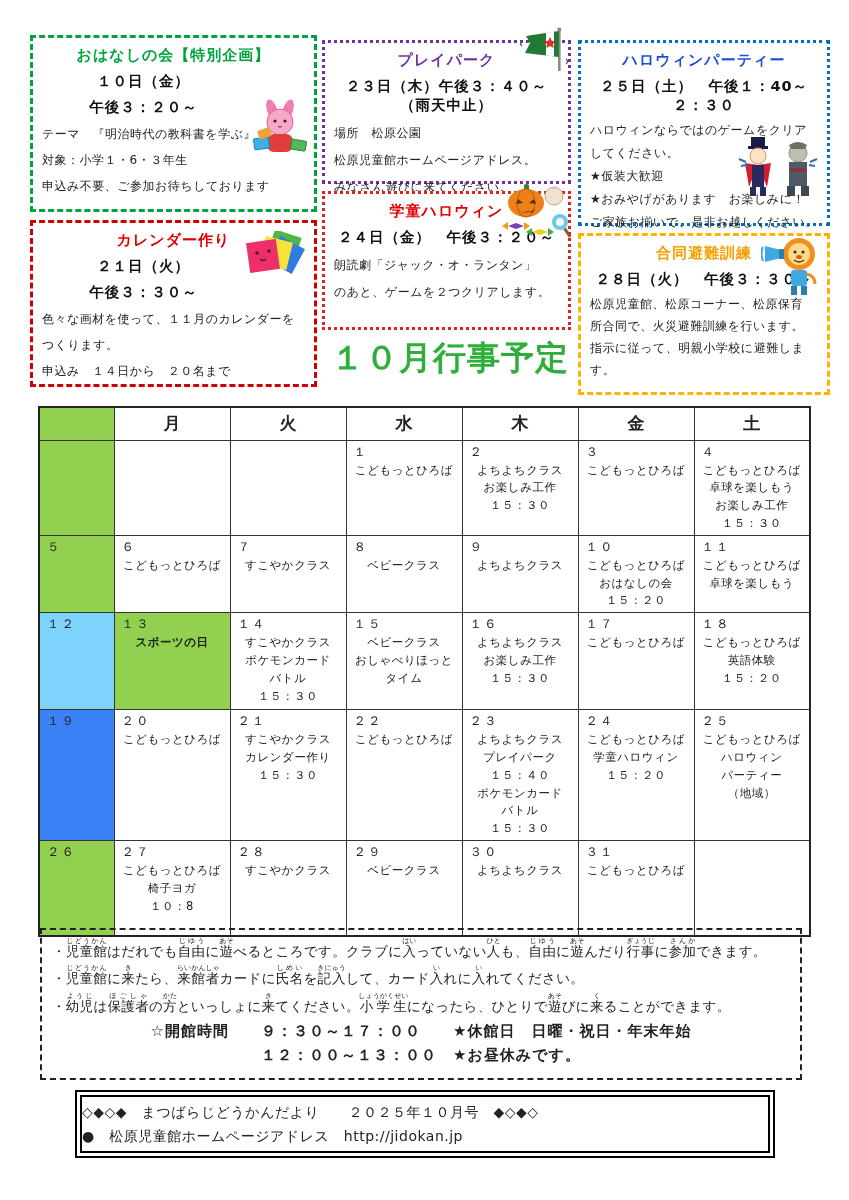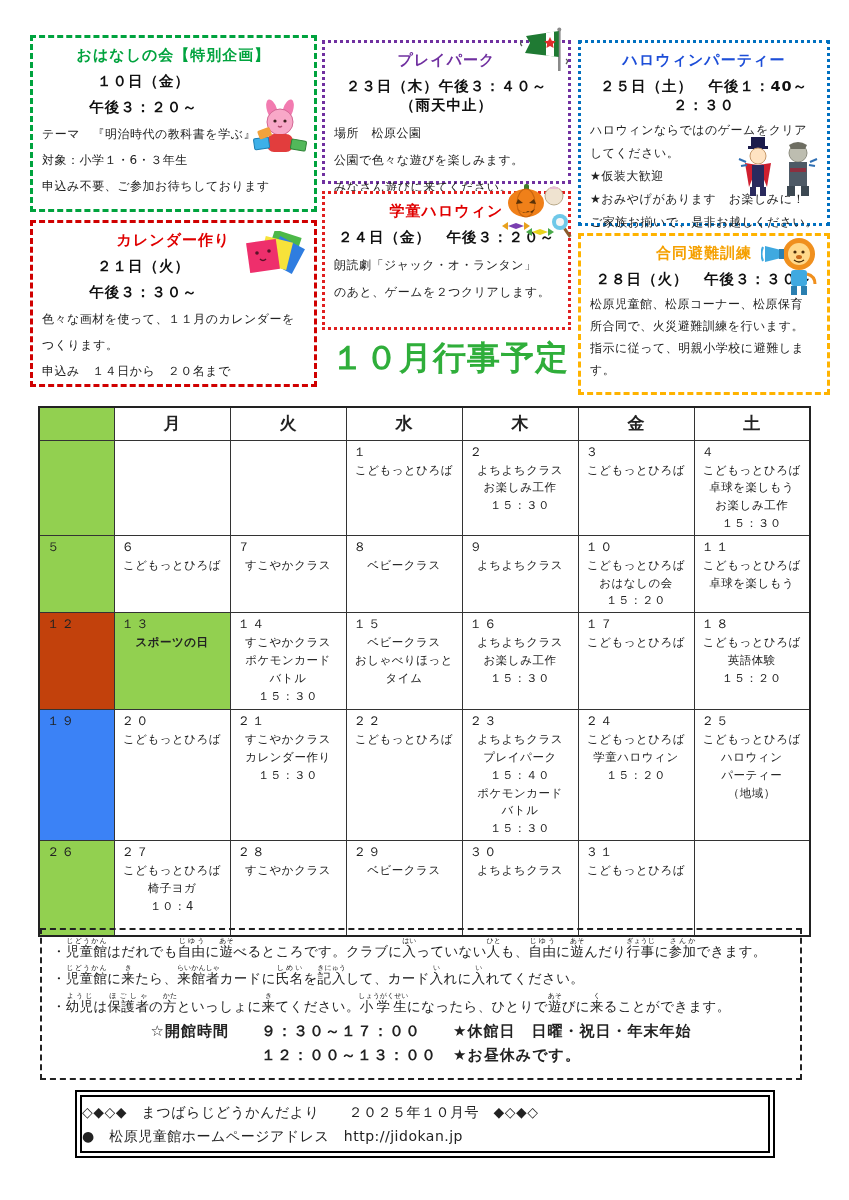--- a/index.html
+++ b/index.html
@@ -90,21 +90,21 @@
     </svg>
   </div>
 
   <div class="ebox" id="box-playpark" style="border-color: rgb(112, 48, 160); border-style: dotted;">
     <div class="ebox-title" style="color: rgb(112, 48, 160);">プレイパーク</div>
     <div>
         <div class="center-line">２３日（木）午後３：４０～（雨天中止）</div>
       </div>
     <div>
         <div class="body-line">場所　松原公園</div>
-        <div class="body-line">公園で色々な遊びを楽しみます。</div>
+        <div class="body-line">松原児童館ホームページアドレス。</div>
         <div class="body-line">みなさん遊びに来てください。</div>
       </div>
     <svg class="icon" width="52" height="46" viewBox="0 0 52 46">
       <rect x="38" y="2" width="2.6" height="42" fill="#8a8a8a"></rect>
       <circle cx="39.3" cy="2.5" r="2" fill="#8a8a8a"></circle>
       <path d="M38.8 4 L6 9 L10 16 L5 26 L38.8 30 Z" fill="#1f7a33"></path>
       <path d="M26 5.8 L26 28.6 L34 29.5 L34 4.6 Z" fill="#ffffff"></path>
       <path d="M30 10 l1.8 3.7 4 .5 -2.9 2.8 .7 4 -3.6-1.9 -3.6 1.9 .7-4 -2.9-2.8 4-.5 Z" fill="#e02c2c"></path>
       <path d="M2 14 q-3 2 0 5" stroke="#555" stroke-width="1.3" fill="none"></path>
       <path d="M46 32 q3 2 0 5" stroke="#555" stroke-width="1.3" fill="none"></path>
@@ -305,21 +305,21 @@
             <div class="cell-line">おはなしの会</div>
             <div class="cell-line">１５：２０</div>
           </td>
           <td>
             <div class="day-num">１１</div>
             <div class="cell-line">こどもっとひろば</div>
             <div class="cell-line">卓球を楽しもう</div>
           </td>
         </tr>
         <tr style="height: 97px;">
-          <td style="background: #c2410c;">
+          <td style="background: #7dd3fc;">
             <div class="day-num">１２</div>
           </td>
           <td class="holiday" style="background: rgb(146, 208, 80);">
             <div class="day-num">１３</div>
             <div class="cell-line">スポーツの日</div>
           </td>
           <td>
             <div class="day-num">１４</div>
             <div class="cell-line">すこやかクラス</div>
             <div class="cell-line">ポケモンカード</div>
@@ -391,21 +391,21 @@
           </td>
         </tr>
         <tr style="height: 95px; padding-left: 16px;">
           <td style="background: rgb(146, 208, 80);">
             <div class="day-num">２６</div>
           </td>
           <td>
             <div class="day-num">２７</div>
             <div class="cell-line">こどもっとひろば</div>
             <div class="cell-line">椅子ヨガ</div>
-            <div class="cell-line">１０：4</div>
+            <div class="cell-line">１０：8</div>
           </td>
           <td>
             <div class="day-num">２８</div>
             <div class="cell-line">すこやかクラス</div>
           </td>
           <td>
             <div class="day-num">２９</div>
             <div class="cell-line">ベビークラス</div>
           </td>
           <td>

